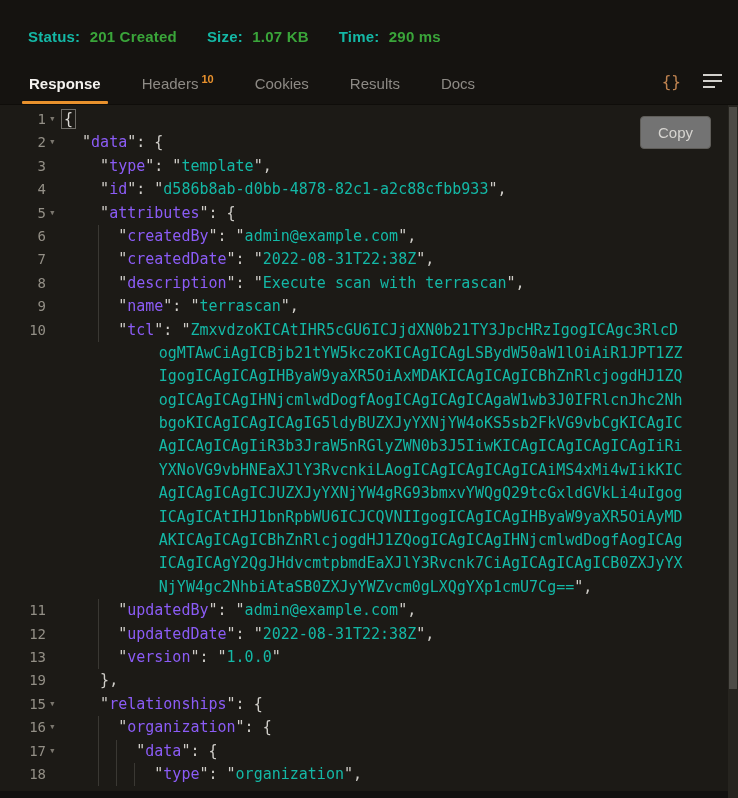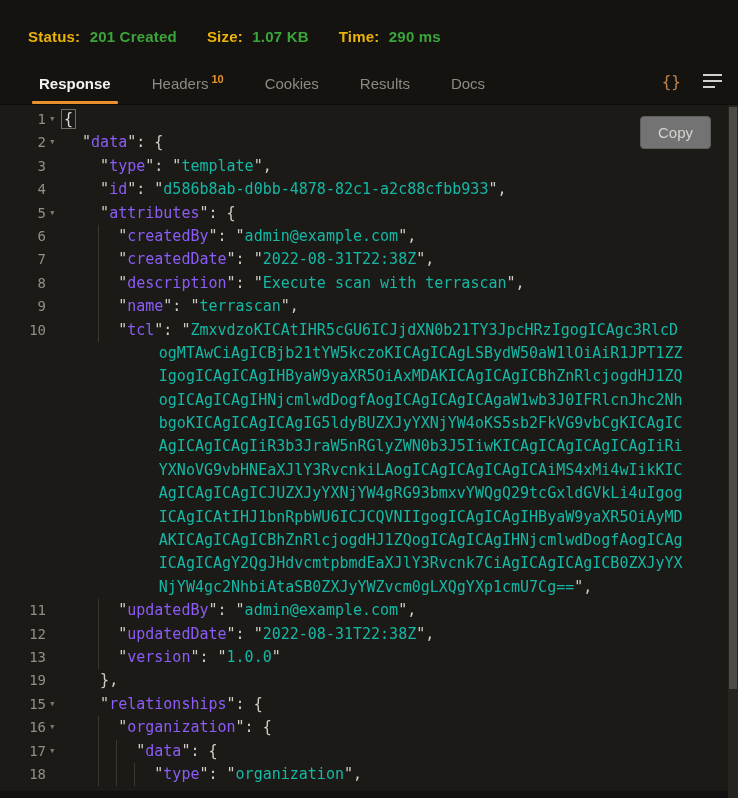--- a/index.html
+++ b/index.html
@@ -2,25 +2,25 @@
 <html><head>
 <meta charset="utf-8">
 <style>
   * { margin:0; padding:0; box-sizing:border-box; }
   html,body { width:738px; height:798px; background:#151310; overflow:hidden;
               font-family:"Liberation Sans", sans-serif; }
 
   
   .statusbar { padding:21px 0 0 28px; height:52px; display:flex; align-items:center; }
   .sb-group { margin-right:30px; font-size:15px; font-weight:700; letter-spacing:.2px; }
-  .sb-label { color:#eab308; }
+  .sb-label { color:#14b8a6; }
   .sb-value { color:#3aa53a; margin-left:5px; }
 
   
-  .tabbar { position:relative; height:52px; padding-left:32px; display:flex; align-items:flex-end; }
+  .tabbar { position:relative; height:52px; padding-left:22px; display:flex; align-items:flex-end; }
   .tab { position:relative; font-size:15px; color:#8d8a85; padding:0 7px 12px 7px; margin-right:27px;
          cursor:pointer; white-space:nowrap; }
   .tab.active { color:#f4f2ef; font-weight:700; }
   .tab.active::after { content:""; position:absolute; left:0; right:0; bottom:0; height:3px;
                        background:#e8912d; border-radius:1px; }
   .tab .sup { position:relative; top:-6px; font-size:11px; font-weight:700; color:#e8912d; margin-left:3px; }
   .tab-icons { position:absolute; right:16px; bottom:10px; display:flex; align-items:center; gap:22px; }
   .braces { font-family:"DejaVu Sans Mono", monospace; font-size:16px; color:#bf8350; cursor:pointer; }
   .menuicon { display:inline-block; cursor:pointer; padding:2px 0; }
   .menuicon i { display:block; height:2px; background:#d2d0cc; margin:4px 0; }

